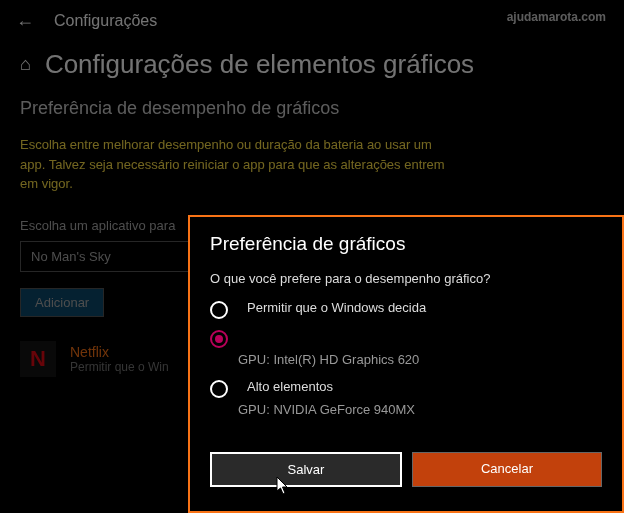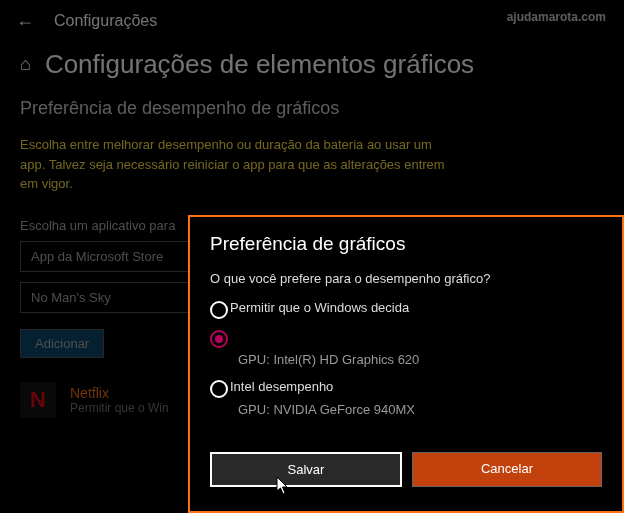--- a/index.html
+++ b/index.html
@@ -18,21 +18,21 @@
 .add-btn { border: 1px solid #555; padding: 6px 14px; font-size: 13px; color: #aaa; background: #0c4a6e; display: inline-block; margin-top: 6px; }
 .app-item { display: flex; align-items: center; gap: 14px; margin-top: 24px; }
 .app-icon { width: 36px; height: 36px; background: #141414; display: flex; align-items: center; justify-content: center; color: #e50914; font-size: 22px; font-weight: 700; }
 .app-name { font-size: 14px; color: #f97316; }
 .app-sub { font-size: 12px; color: #777; }
 .dim { opacity: 0.45; }
 
 .dialog { position: absolute; left: 188px; top: 215px; width: 436px; height: 298px; background: #000; border: 2px solid #f97316; padding: 16px 20px; }
 .dialog-title { font-size: 19px; font-weight: 400; margin-bottom: 16px; }
 .dialog-q { font-size: 13px; color: #ddd; margin-bottom: 14px; }
-.radio-row { display: flex; align-items: flex-start; gap: 2px; margin-bottom: 10px; }
+.radio-row { display: flex; align-items: flex-start; gap: 19px; margin-bottom: 10px; }
 .radio { width: 18px; height: 18px; border: 2px solid #fff; border-radius: 50%; flex-shrink: 0; display: flex; align-items: center; justify-content: center; margin-top: 1px; }
 .radio.selected::after { content: ""; width: 8px; height: 8px; background: #b9005a; border-radius: 50%; }
 .radio.selected { border-color: #b9005a; }
 .radio-label { font-size: 13px; color: #ddd; }
 .radio-sub { font-size: 13px; color: #999; margin-left: 28px; margin-top: -6px; margin-bottom: 12px; }
 .dialog-buttons { display: flex; gap: 10px; position: absolute; bottom: 24px; left: 20px; right: 20px; }
 .dbtn { flex: 1; border: 1px solid #666; background: #c2410c; color: #fff; font-size: 13px; padding: 8px 0; text-align: center; cursor: pointer; }
 .dbtn.primary { border: 2px solid #fff; background: #2a2a2a; }
 .cursor { position: absolute; left: 276px; top: 477px; width: 14px; height: 18px; pointer-events: none; }
 </style>
@@ -49,21 +49,20 @@
 <div class="header">
   <span class="home-icon">⌂</span>
   <h1 class="page-title">Configurações de elementos gráficos</h1>
 </div>
 
 <div class="main">
   <h2 class="section-title">Preferência de desempenho de gráficos</h2>
   <p class="desc">Escolha entre melhorar desempenho ou duração da bateria ao usar um app. Talvez seja necessário reiniciar o app para que as alterações entrem em vigor.</p>
 
   <span class="field-label">Escolha um aplicativo para</span>
-  <div class="select-box">App da Microsoft Store</div>
   <div class="select-box">No Man's Sky</div>
   <div class="add-btn">Adicionar</div>
 
   <div class="app-item">
     <div class="app-icon">N</div>
     <div>
       <div class="app-name">Netflix</div>
       <div class="app-sub">Permitir que o Win</div>
     </div>
   </div>
@@ -79,21 +78,21 @@
     <div class="radio-label">Permitir que o Windows decida</div>
   </div>
 
   <div class="radio-row">
     <div class="radio selected"></div>
   </div>
   <div class="radio-sub">GPU: Intel(R) HD Graphics 620</div>
 
   <div class="radio-row">
     <div class="radio"></div>
-    <div class="radio-label">Intel desempenho</div>
+    <div class="radio-label">Alto elementos</div>
   </div>
   <div class="radio-sub">GPU: NVIDIA GeForce 940MX</div>
 
   <div class="dialog-buttons">
     <div class="dbtn primary">Salvar</div>
     <div class="dbtn">Cancelar</div>
   </div>
 </div>
 
 <svg class="cursor" viewBox="0 0 12 18">

